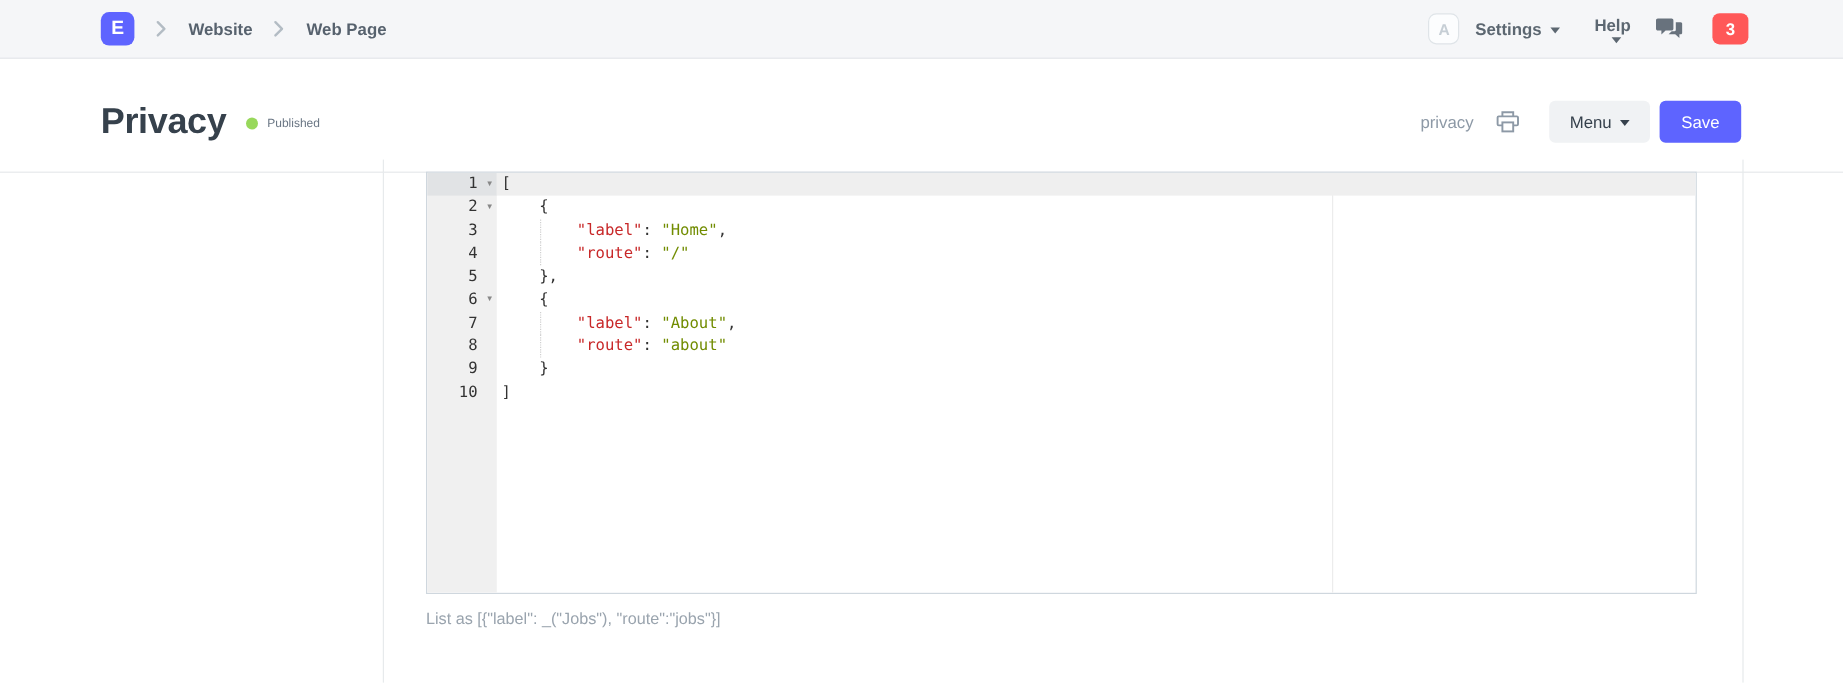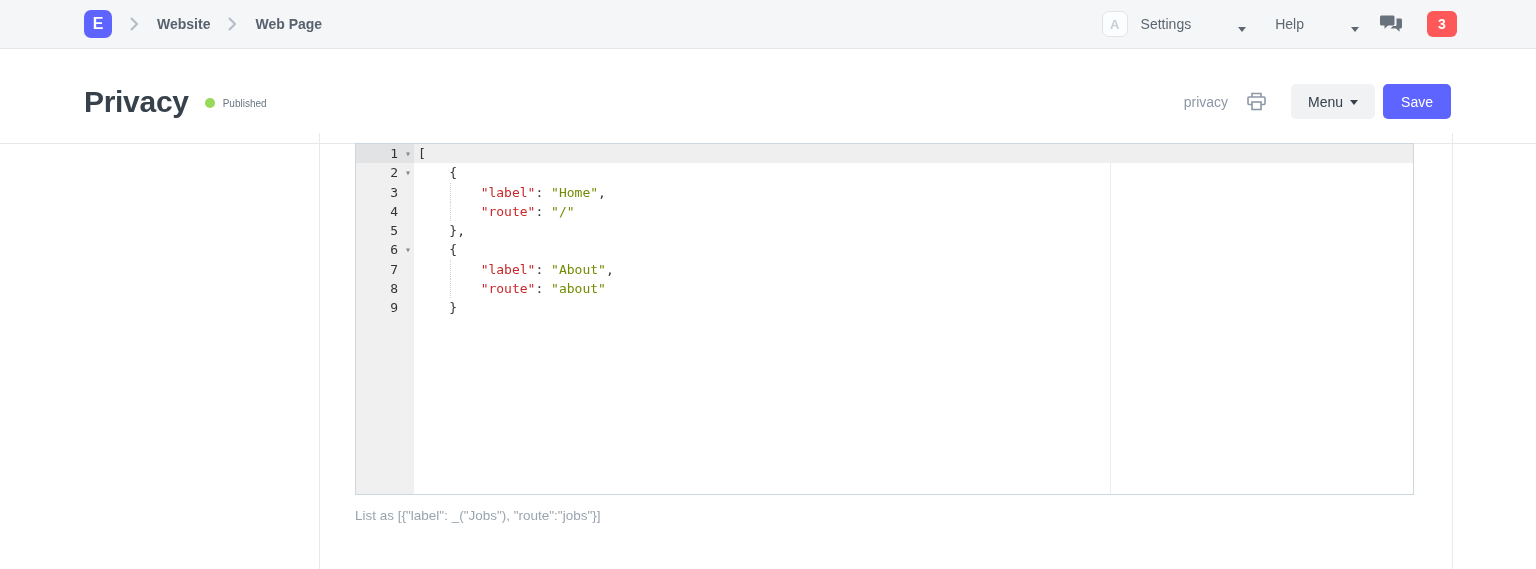--- a/index.html
+++ b/index.html
@@ -24,23 +24,23 @@
   .crumb{font-size:14px;font-weight:700;color:#57626e;text-decoration:none;cursor:pointer;}
   .nav-search{position:absolute;left:780px;top:8px;width:361px;height:33px;}
   .nav-search input{width:100%;height:100%;border:1px solid #d6dce1;border-radius:4px;background:#fff;
     padding:0 38px 0 12px;font-size:13.5px;font-family:"Liberation Sans",sans-serif;color:#36414c;outline:none;}
   .nav-search input::placeholder{color:#bcc4cc;}
   .search-icon{position:absolute;right:11px;top:7px;cursor:pointer;}
   .nav-right{margin-left:auto;display:flex;align-items:center;padding-right:79px;}
   .avatar{width:26px;height:26px;border-radius:7px;border:1px solid #dfe4e8;background:#fcfdfe;
     display:flex;align-items:center;justify-content:center;margin-right:13px;cursor:pointer;}
   .avatar span{font-size:13px;font-weight:bold;color:#c6ced5;}
-  .nav-item{display:flex;align-items:flex-end;font-size:14px;font-weight:400;color:#5c6771;cursor:pointer;gap:40px;}
+  .nav-item{display:flex;align-items:center;font-size:14px;font-weight:700;color:#5c6771;cursor:pointer;}
   .nav-item.settings{margin-right:29px;}
-  .nav-item.help{margin-right:21px;}
+  .nav-item.help{margin-right:21px;flex-direction:column;}
   .caret{display:inline-block;width:0;height:0;border-left:4px solid transparent;
     border-right:4px solid transparent;border-top:5px solid currentColor;margin-left:7px;margin-top:2px;}
   .chat{display:flex;align-items:center;margin-right:25px;cursor:pointer;}
   .badge{min-width:30px;height:26px;border-radius:6px;background:var(--badge-red);color:#fff;
     font-size:14px;font-weight:bold;display:flex;align-items:center;justify-content:center;cursor:pointer;}
 
   
   .page-head{position:absolute;left:0;top:60px;width:1536px;height:84px;background:#fff;
     border-bottom:1px solid #e6e9eb;display:flex;align-items:center;}
   .ph-left{display:flex;align-items:center;padding-left:84px;}
@@ -212,20 +212,26 @@
                 <span class="ln">8</span>
               </div>
               <div class="ed-code"><span class="guide"></span><span class="tk-p">        </span><span class="tk-k">"route"</span><span class="tk-p">: </span><span class="tk-s">"about"</span></div>
             </div>
             <div class="ed-row">
               <div class="ed-gutter">
                 <span class="ln">9</span>
               </div>
               <div class="ed-code"><span class="tk-p">    }</span></div>
             </div>
+            <div class="ed-row">
+              <div class="ed-gutter">
+                <span class="ln">10</span>
+              </div>
+              <div class="ed-code"><span class="tk-p">]</span></div>
+            </div>
           </div>
       </div>
 
       <p class="field-desc">List as [{"label": _("Jobs"), "route":"jobs"}]</p>
     </div>
   </main>
 
 </div>
 
 </body></html>

